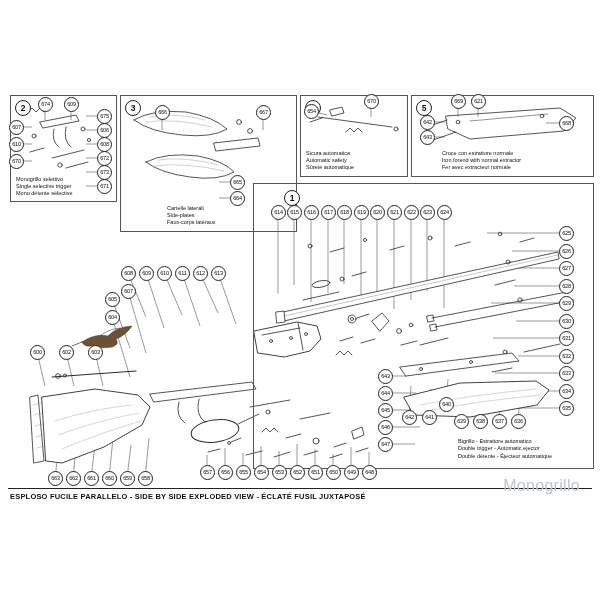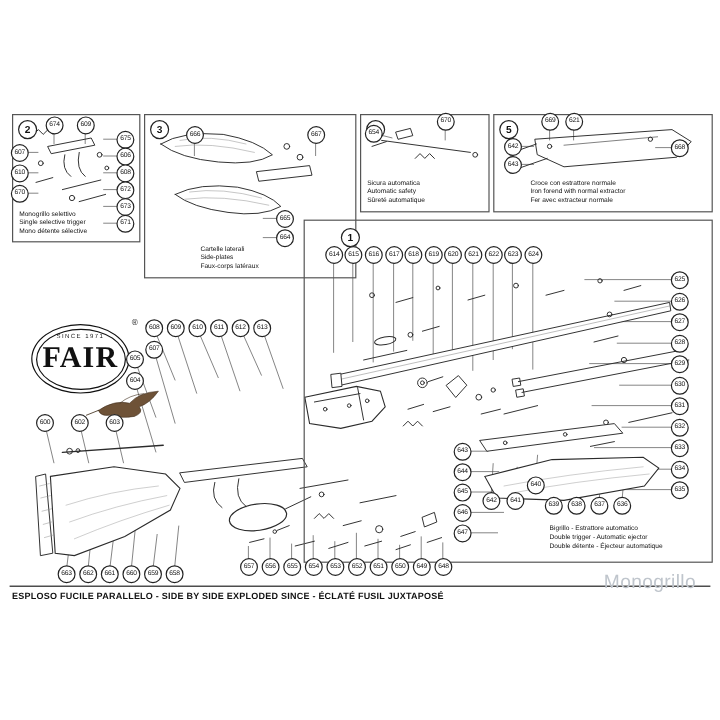--- a/index.html
+++ b/index.html
@@ -311,28 +311,20 @@
       <div>Croce con estrattore normale</div>
       <div>Iron forend with normal extractor</div>
       <div>Fer avec extracteur normale</div>
     </div>
   </div>
 
   <div class="panel" id="p1">
     <div class="pnum">1</div>
   </div>
 
-  <div class="logo">
-    <div class="logo-oval">
-      <div class="logo-oval-inner"></div>
-    </div>
-    <div class="logo-since">SINCE 1971</div>
-    <div class="logo-name">FAIR</div>
-    <div class="logo-reg">®</div>
-  </div>
 
   <div class="main-note">
     <div>Bigrillo - Estrattore automatico</div>
     <div>Double trigger - Automatic ejector</div>
     <div>Double détente - Éjecteur automatique</div>
   </div>
 
   <div id="callout-layer">
       <div class="callout" style="left: 45px; top: 104px;">674</div>
       <div class="callout" style="left: 71px; top: 104px;">609</div>
@@ -414,15 +406,15 @@
       <div class="callout" style="left: 409px; top: 417px;">642</div>
       <div class="callout" style="left: 429px; top: 417px;">641</div>
       <div class="callout" style="left: 446px; top: 404px;">640</div>
       <div class="callout" style="left: 461px; top: 421px;">639</div>
       <div class="callout" style="left: 480px; top: 421px;">638</div>
       <div class="callout" style="left: 499px; top: 421px;">637</div>
       <div class="callout" style="left: 518px; top: 421px;">636</div>
     </div>
 
   <div class="caption-rule"></div>
-  <div class="caption">ESPLOSO FUCILE PARALLELO - SIDE BY SIDE EXPLODED SINCE - ÉCLATÉ FUSIL JUXTAPOSÉ</div>
+  <div class="caption">ESPLOSO FUCILE PARALLELO - SIDE BY SIDE EXPLODED VIEW - ÉCLATÉ FUSIL JUXTAPOSÉ</div>
   <div class="watermark">Monogrillo</div>
 </div>
 
 </body></html>

